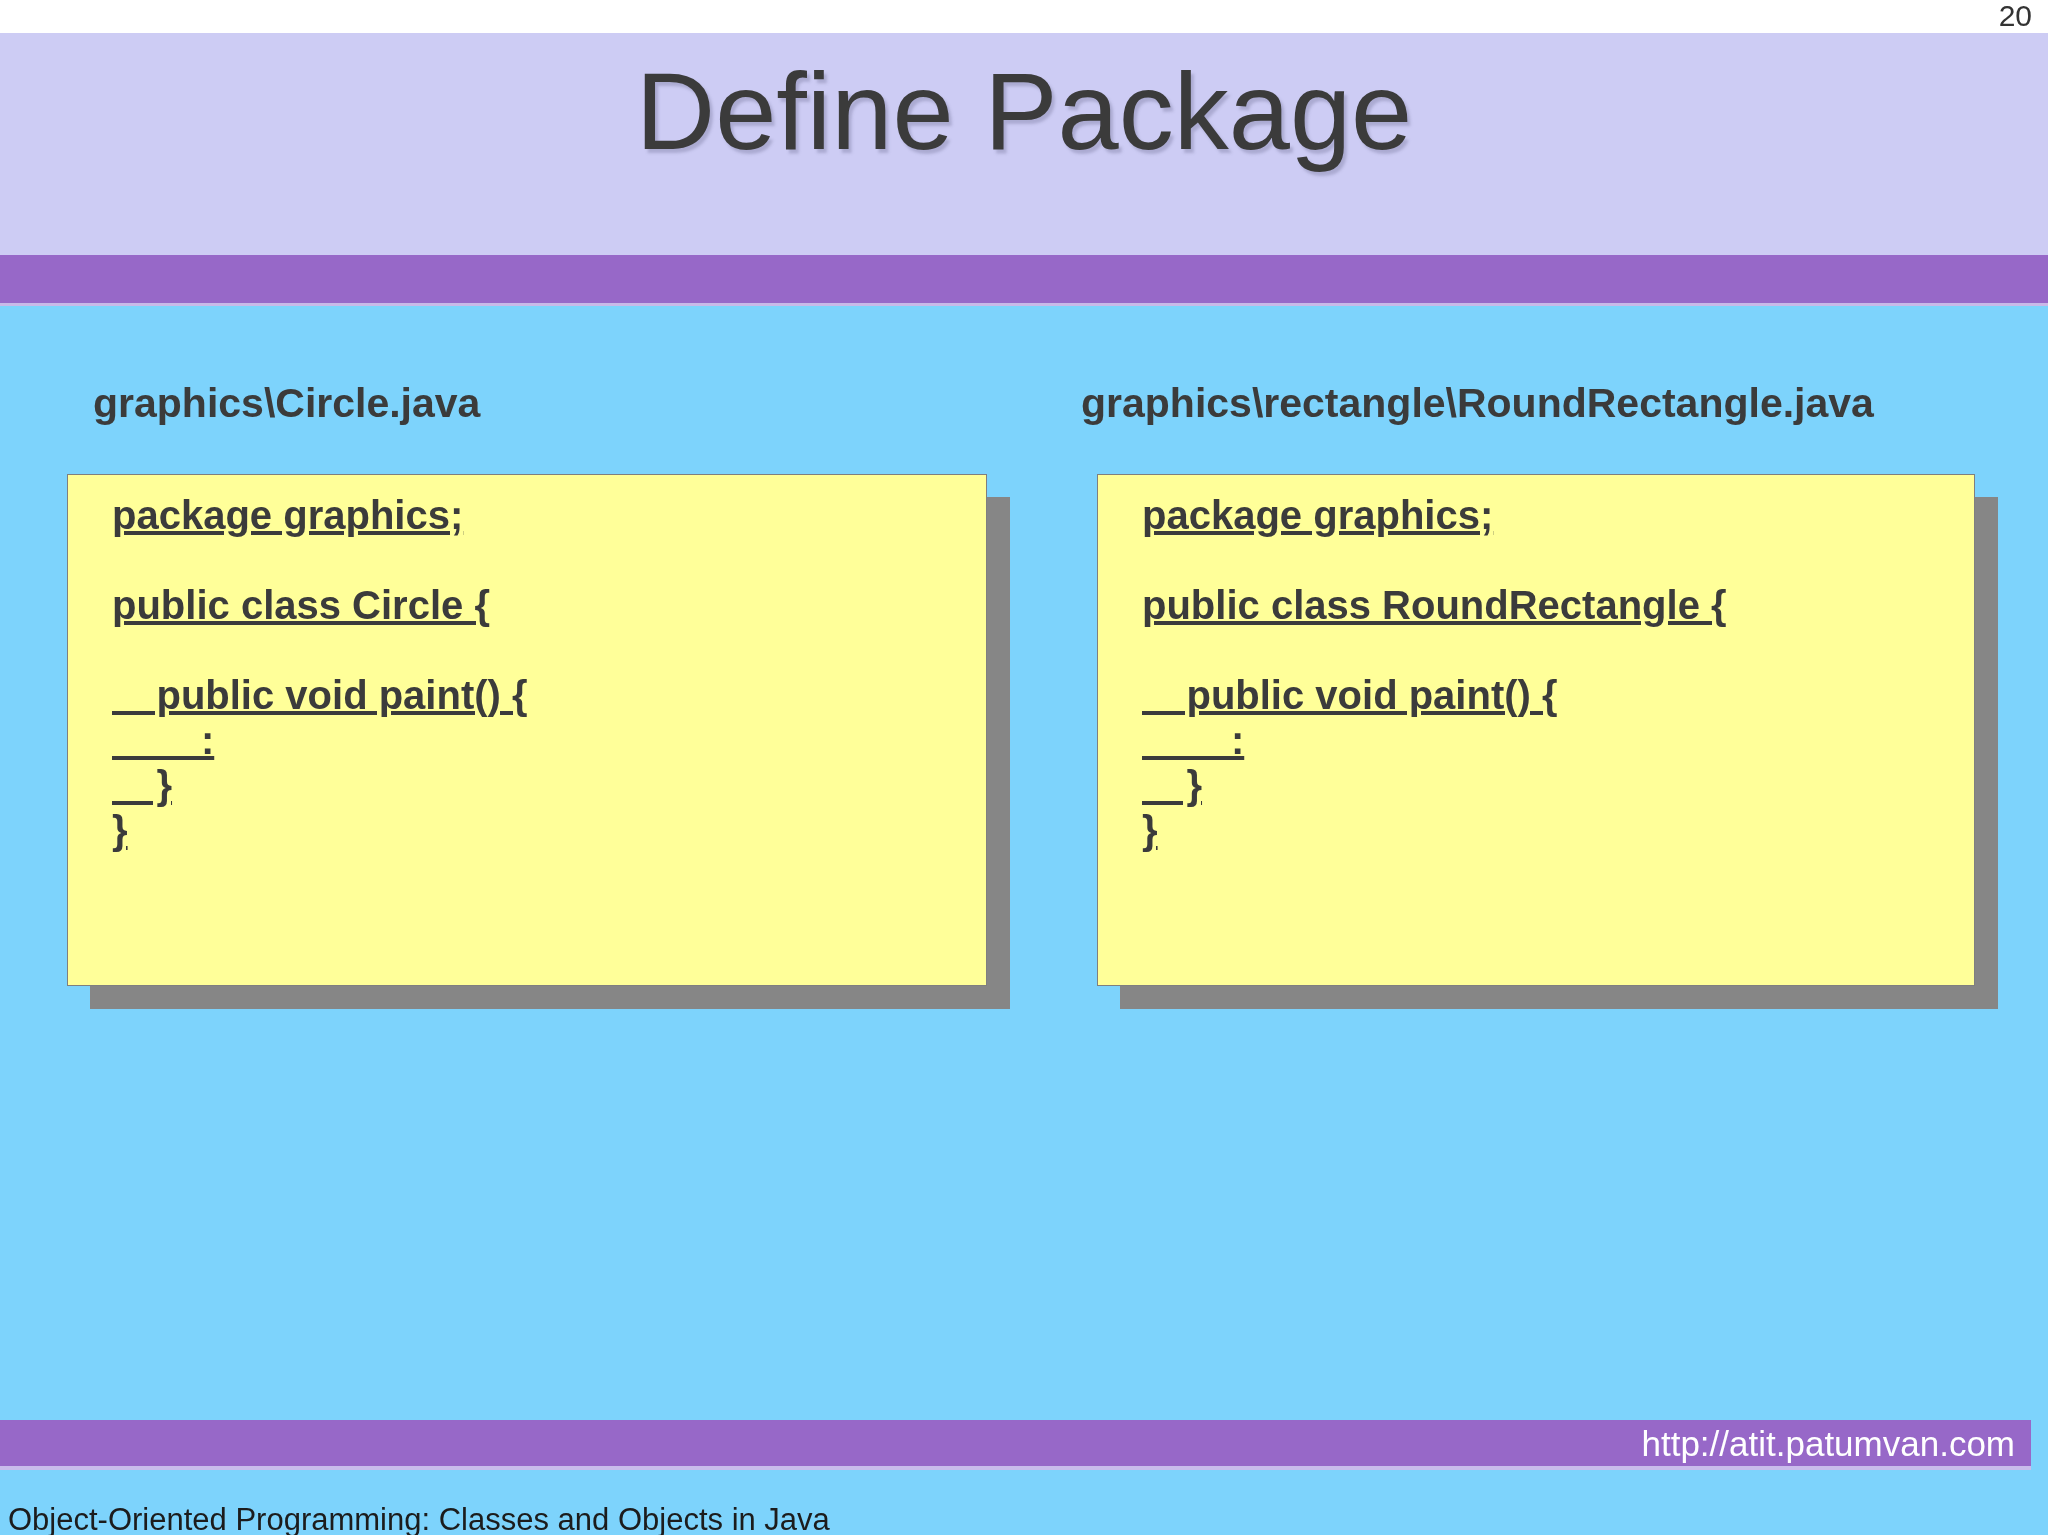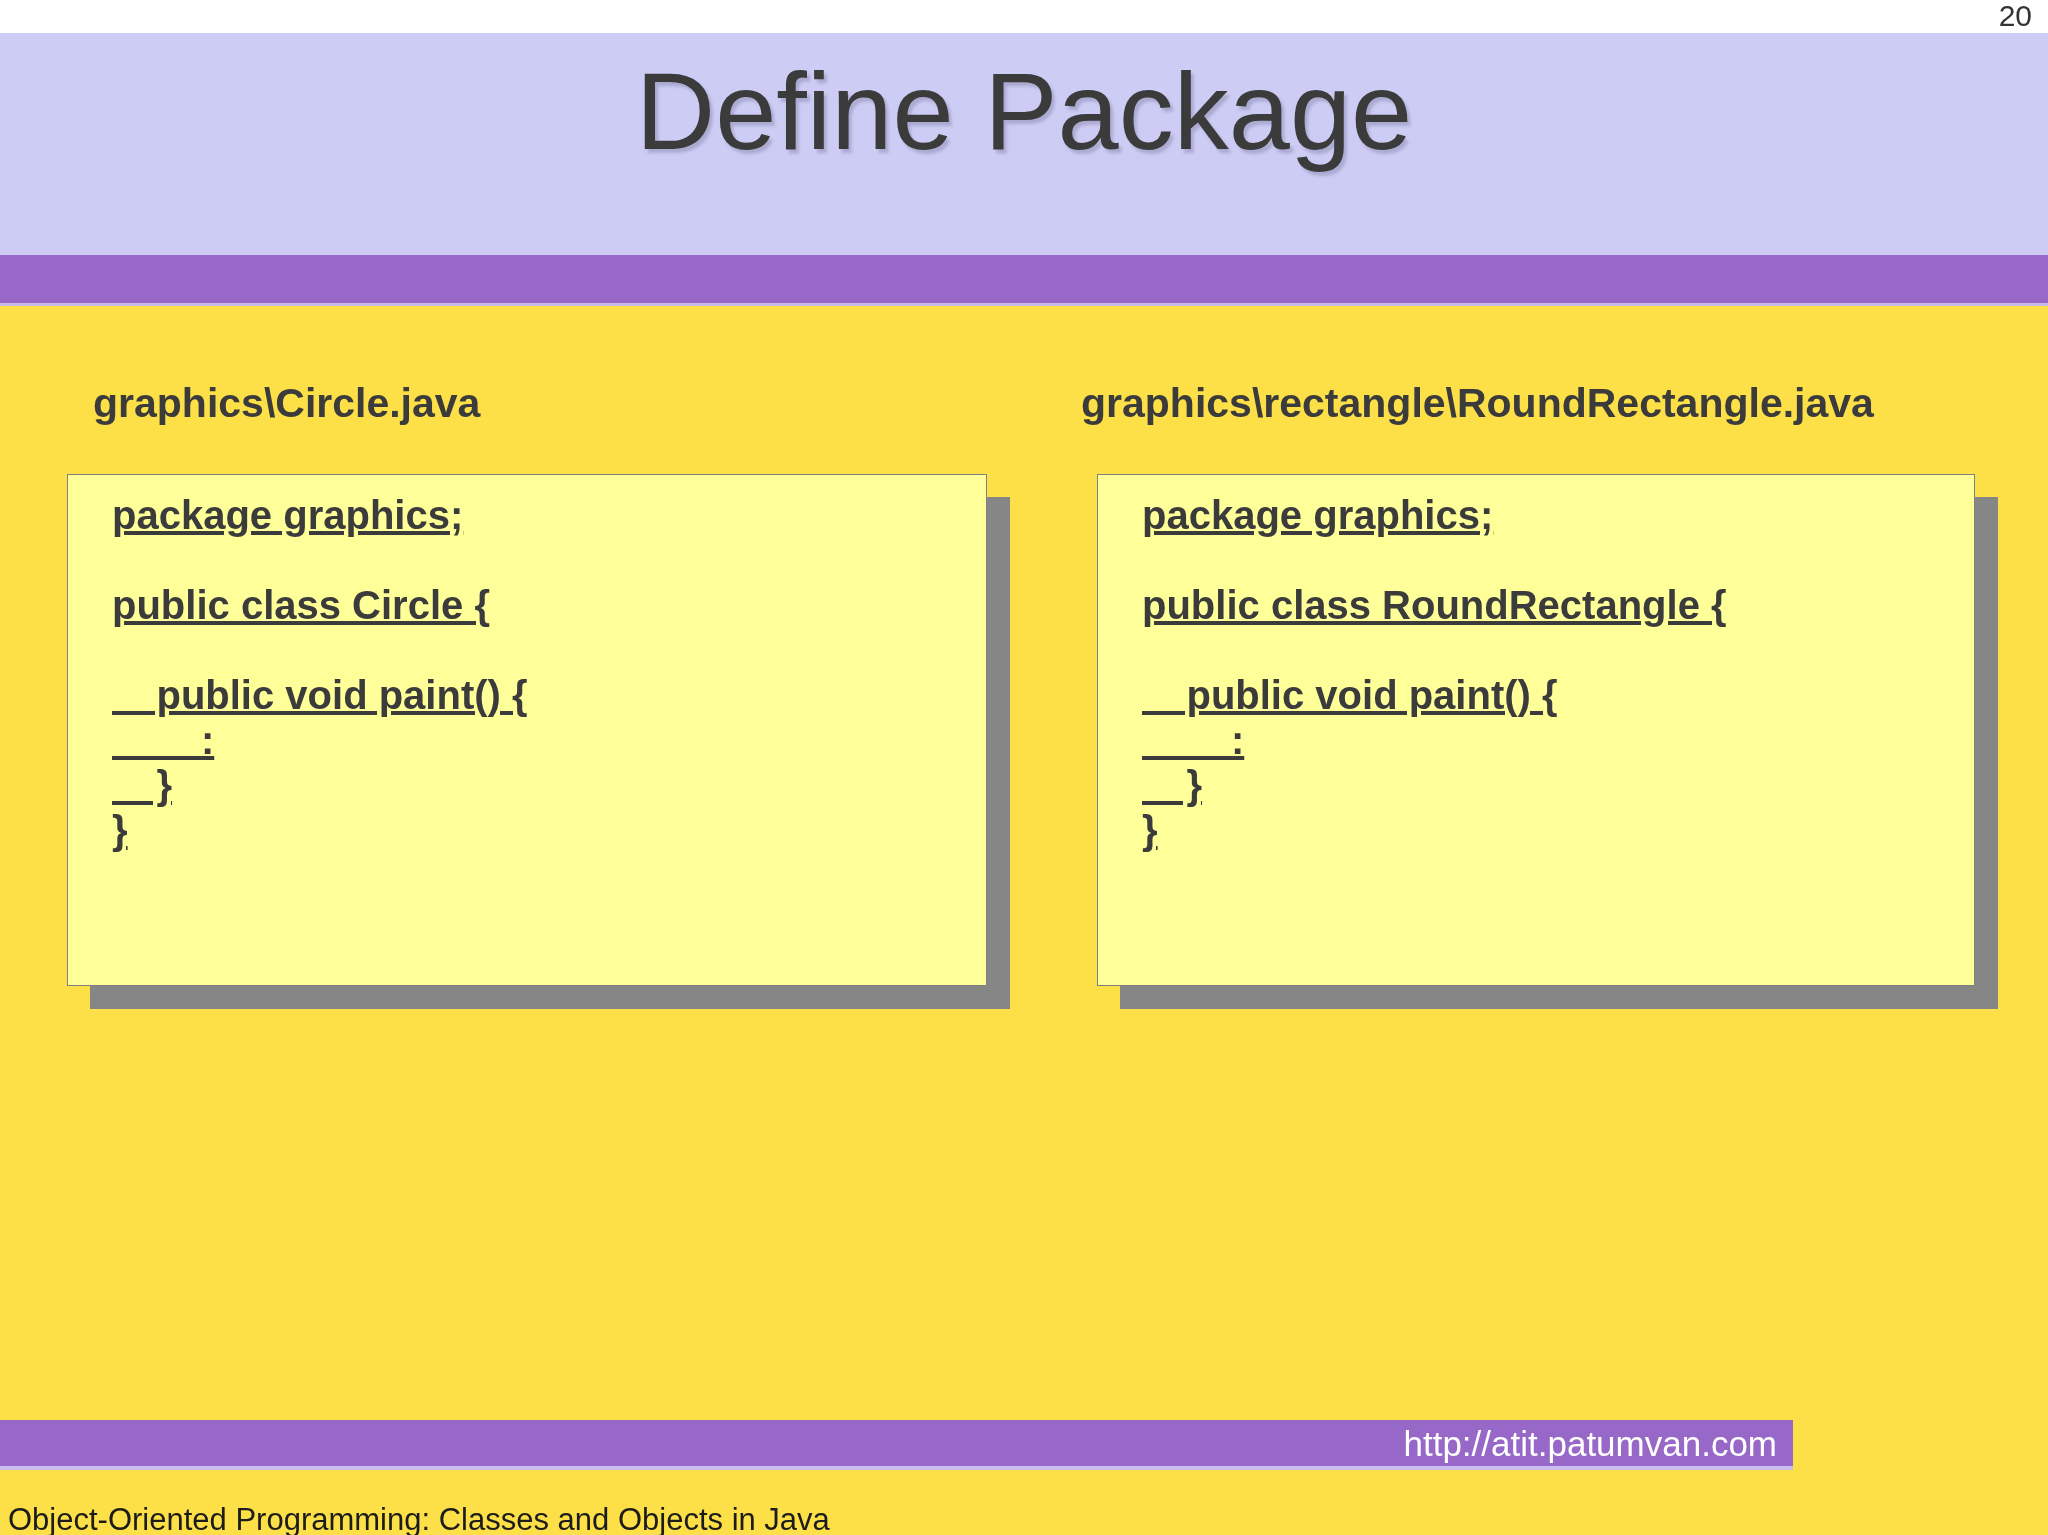--- a/index.html
+++ b/index.html
@@ -4,21 +4,21 @@
 <style>
   html, body {
     margin: 0;
     padding: 0;
     background: #ffffff;
   }
   .slide {
     position: relative;
     width: 2048px;
     height: 1535px;
-    background: #fde047;
+    background: #7dd3fc;
     overflow: hidden;
     font-family: "Liberation Sans", sans-serif;
     color: #3b3b3b;
   }
 
   
   .top-strip {
     position: absolute;
     top: 0; left: 0; right: 0;
     height: 33px;
@@ -95,21 +95,21 @@
     color: #3b3b3b;
     white-space: pre;
     text-decoration: underline;
   }
 
   
   .bottom-bar {
     position: absolute;
     top: 1420px;
     left: 0;
-    width: 1793px;
+    width: 2031px;
     height: 46px;
     background: #9768c8;
     border-bottom: 4px solid #cabcec;
   }
   .footer-url {
     position: absolute;
     right: 16px;
     top: 0;
     line-height: 48px;
     font-size: 35px;

